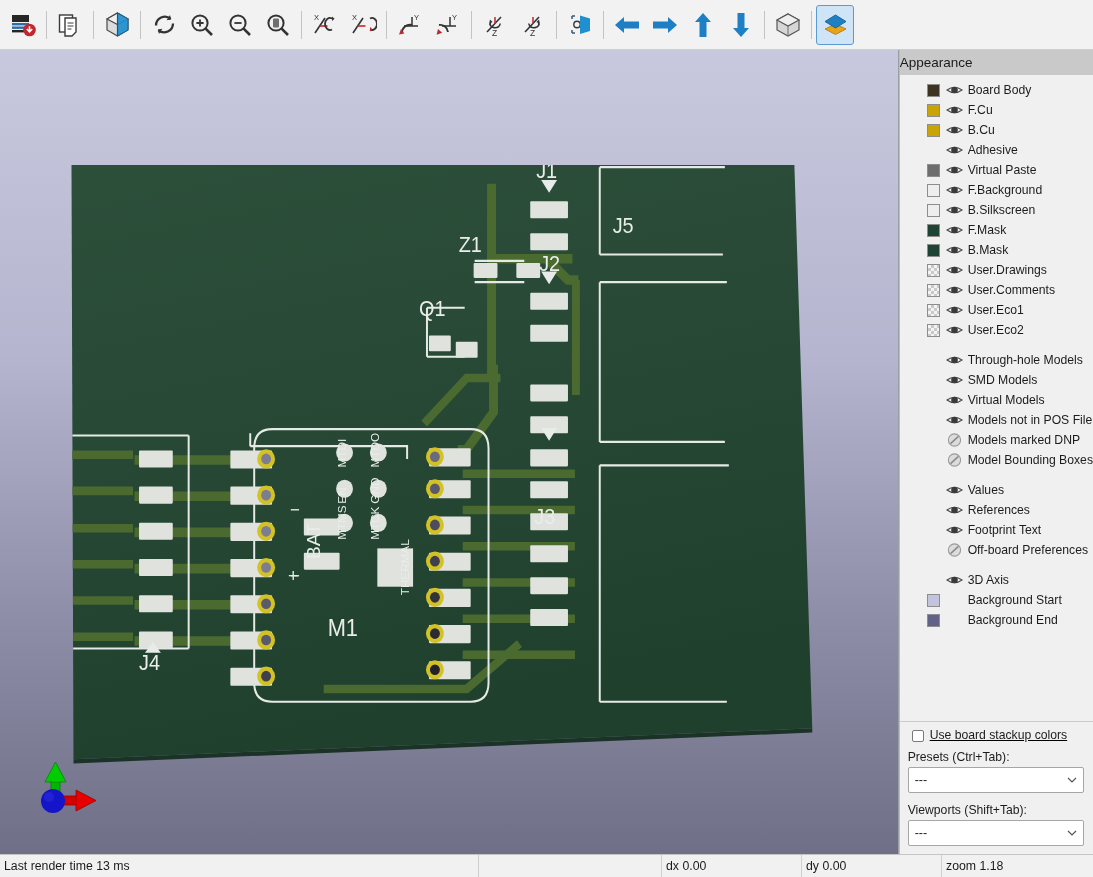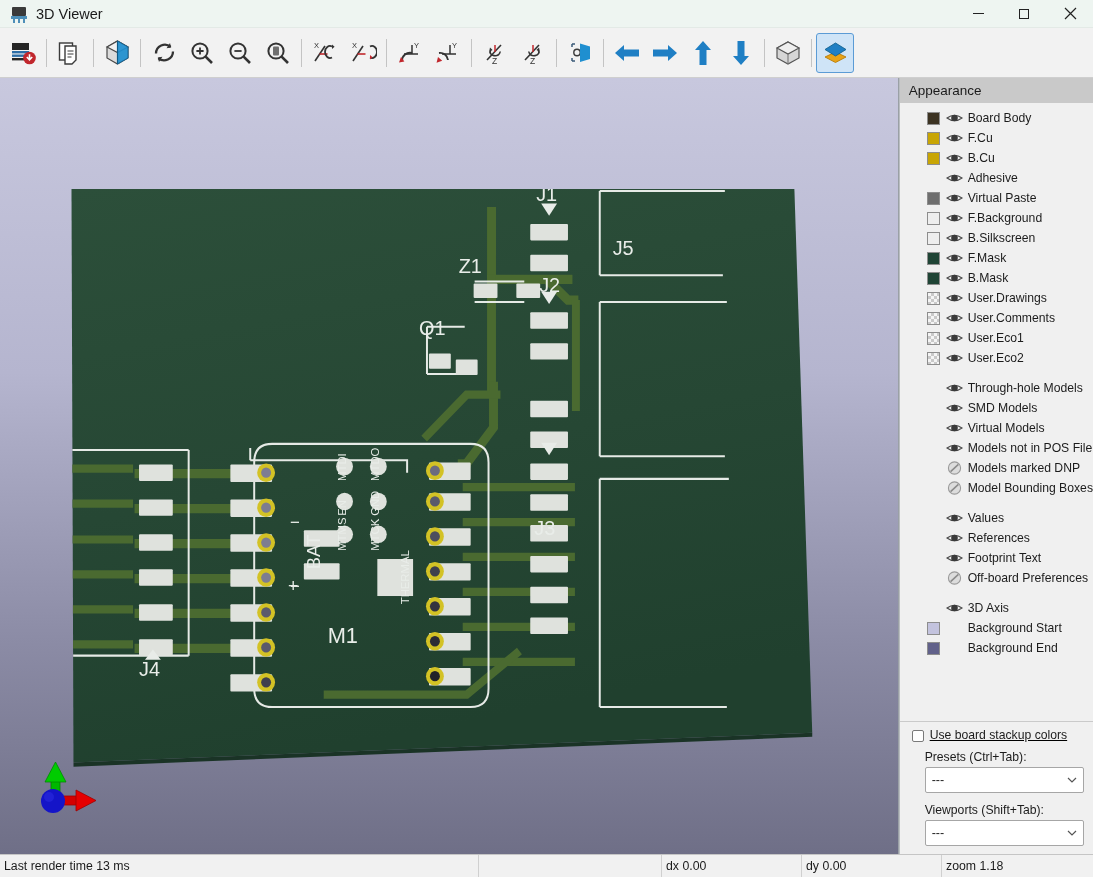--- a/index.html
+++ b/index.html
@@ -49,41 +49,41 @@
     background: linear-gradient(180deg, #c8c8de 0%, #b5b5cf 38%, #8c8ca6 72%, #6f6f87 100%);
     border-right: 1px solid #9aa0a6;
   }
   .board-wrap { position:absolute; left:0; top:0; width:100%; height:100%; }
 
   
   .panel {
     flex: 0 0 189px; background: #f0f0f0; display: flex; flex-direction: column;
     border-left: 1px solid #b9bdc0;
   }
-  .panel-hdr { background: #c9c9c9; color: #1b1b1b; font-size: 13.5px; padding: 5px 9px; flex: 0 0 auto;}
+  .panel-hdr { background: #c9c9c9; color: #1b1b1b; font-size: 13.5px; padding: 5px 0; flex: 0 0 auto;}
   .layer-list { flex: 1 1 auto; overflow: hidden; padding: 5px 0 0 0; }
   .lrow { display: flex; align-items: center; height: 20px; padding-left: 8px; cursor: default; margin-left: 19px; }
   .swatch { width: 13px; height: 13px; border: 1px solid #8d8d8d; flex: 0 0 13px; margin-right: 5px; }
   .swatch.none { border: none; background: none; }
   .swatch.checker {
     background-image:
       linear-gradient(45deg,#c9c9c9 25%,transparent 25%,transparent 75%,#c9c9c9 75%),
       linear-gradient(45deg,#c9c9c9 25%,#f4f4f4 25%,#f4f4f4 75%,#c9c9c9 75%);
     background-size: 6px 6px; background-position: 0 0, 3px 3px;
   }
   .eye { width: 19px; height: 15px; flex: 0 0 19px; margin-right: 4px; display:flex; align-items:center; justify-content:center;}
   .eye.blank { visibility: hidden; }
   .lname { font-size: 12.2px; color: #1c1c1c; white-space: nowrap; }
   .lgap { height: 10px; }
 
   .stackup-row { display: flex; align-items: flex-end; padding: 6px 8px 6px 12px; border-top: 1px solid #cacaca; text-decoration: underline; }
   .chk { width: 12px; height: 12px; border: 1px solid #7a7a7a; background: #fff; border-radius: 2px; margin-right: 6px; flex:0 0 12px;}
   .stackup-label { font-size: 12.2px; color: #1c1c1c; }
 
-  .sel-group { padding: 2px 9px 0 25px; }
+  .sel-group { padding: 2px 9px 0 8px; }
   .sel-label { font-size: 12.2px; color: #1c1c1c; margin-bottom: 3px; }
   .sel-box { height: 26px; background: #fff; border: 1px solid #a6a6a6; border-radius: 2px;
              display: flex; align-items: center; padding: 0 6px; margin-bottom: 8px; }
   .sel-val { font-size: 12.5px; color: #1c1c1c; flex: 1 1 auto; }
   .chev { width: 10px; height: 10px; }
 
   
   .statusbar { flex: 0 0 22px; height: 29px; background: #f1f1f1; display: flex; align-items: center;
                border-top: 1px solid #c5c5c5; font-size: 12.3px; color: #1b1b1b; }
   .sb-cell { padding-left: 4px; height: 22px; display: flex; align-items: center; }
@@ -92,43 +92,20 @@
   
   .axis3d { position: absolute; left: 26px; bottom: 22px; width: 80px; height: 72px; }
 
   svg { display: block; }
 </style>
 </head>
 <body>
 
 <div id="app">
 
-  <div class="titlebar">
-    <div class="app-ico">
-      <div class="chip-body"></div>
-      <div class="chip-base"></div>
-      <div class="pin" style="left:3px"></div>
-      <div class="pin" style="left:8px"></div>
-      <div class="pin" style="left:13px"></div>
-    </div>
-    <div class="title">3D Viewer</div>
-    <div class="win-btns">
-      <div class="win-btn">
-          <div class="mini"></div>
-        </div>
-      <div class="win-btn">
-          <div class="maxi"></div>
-        </div>
-      <div class="win-btn close">
-        <svg width="13" height="13" viewBox="0 0 13 13">
-            <path d="M1 1 L12 12 M12 1 L1 12" stroke="currentColor" stroke-width="1.2" fill="none"></path>
-          </svg>
-      </div>
-    </div>
-  </div>
 
 
   <div class="toolbar">
 
     <div class="tb-btn">
       <svg width="27" height="27" viewBox="0 0 27 27">
         <rect x="2" y="4" width="17" height="7" fill="#262626"></rect>
         <rect x="2" y="12" width="17" height="2.4" fill="#2d6ea8"></rect>
         <rect x="2" y="15.5" width="17" height="2.4" fill="#2d6ea8"></rect>
         <rect x="2" y="19" width="17" height="2.4" fill="#262626"></rect>

